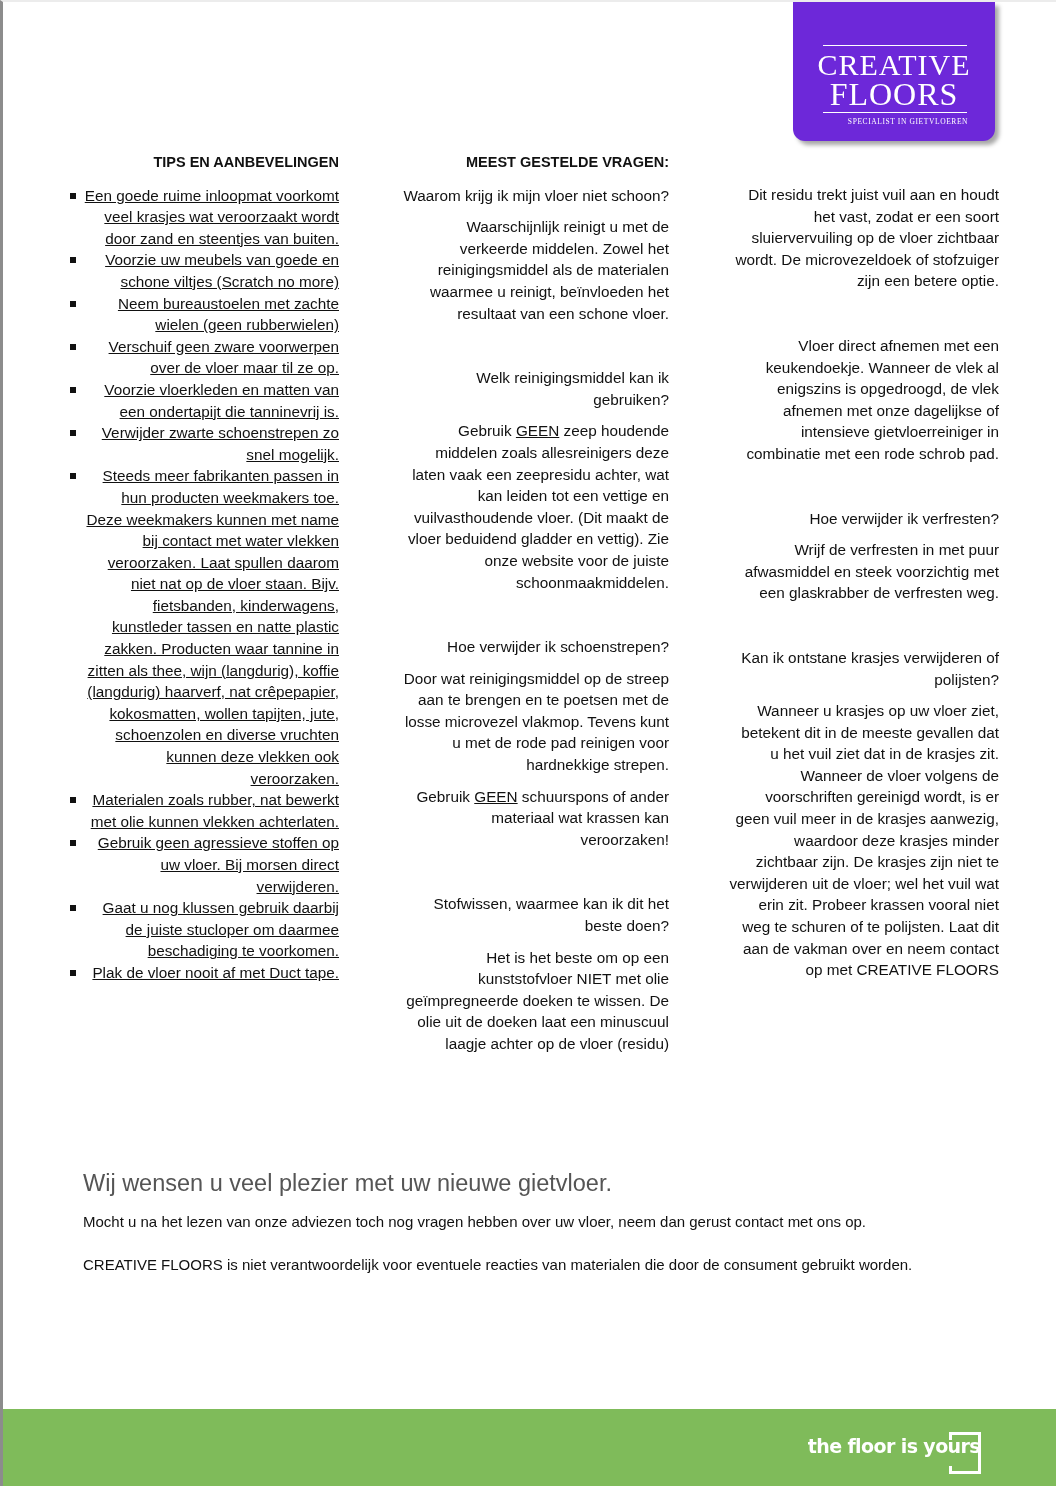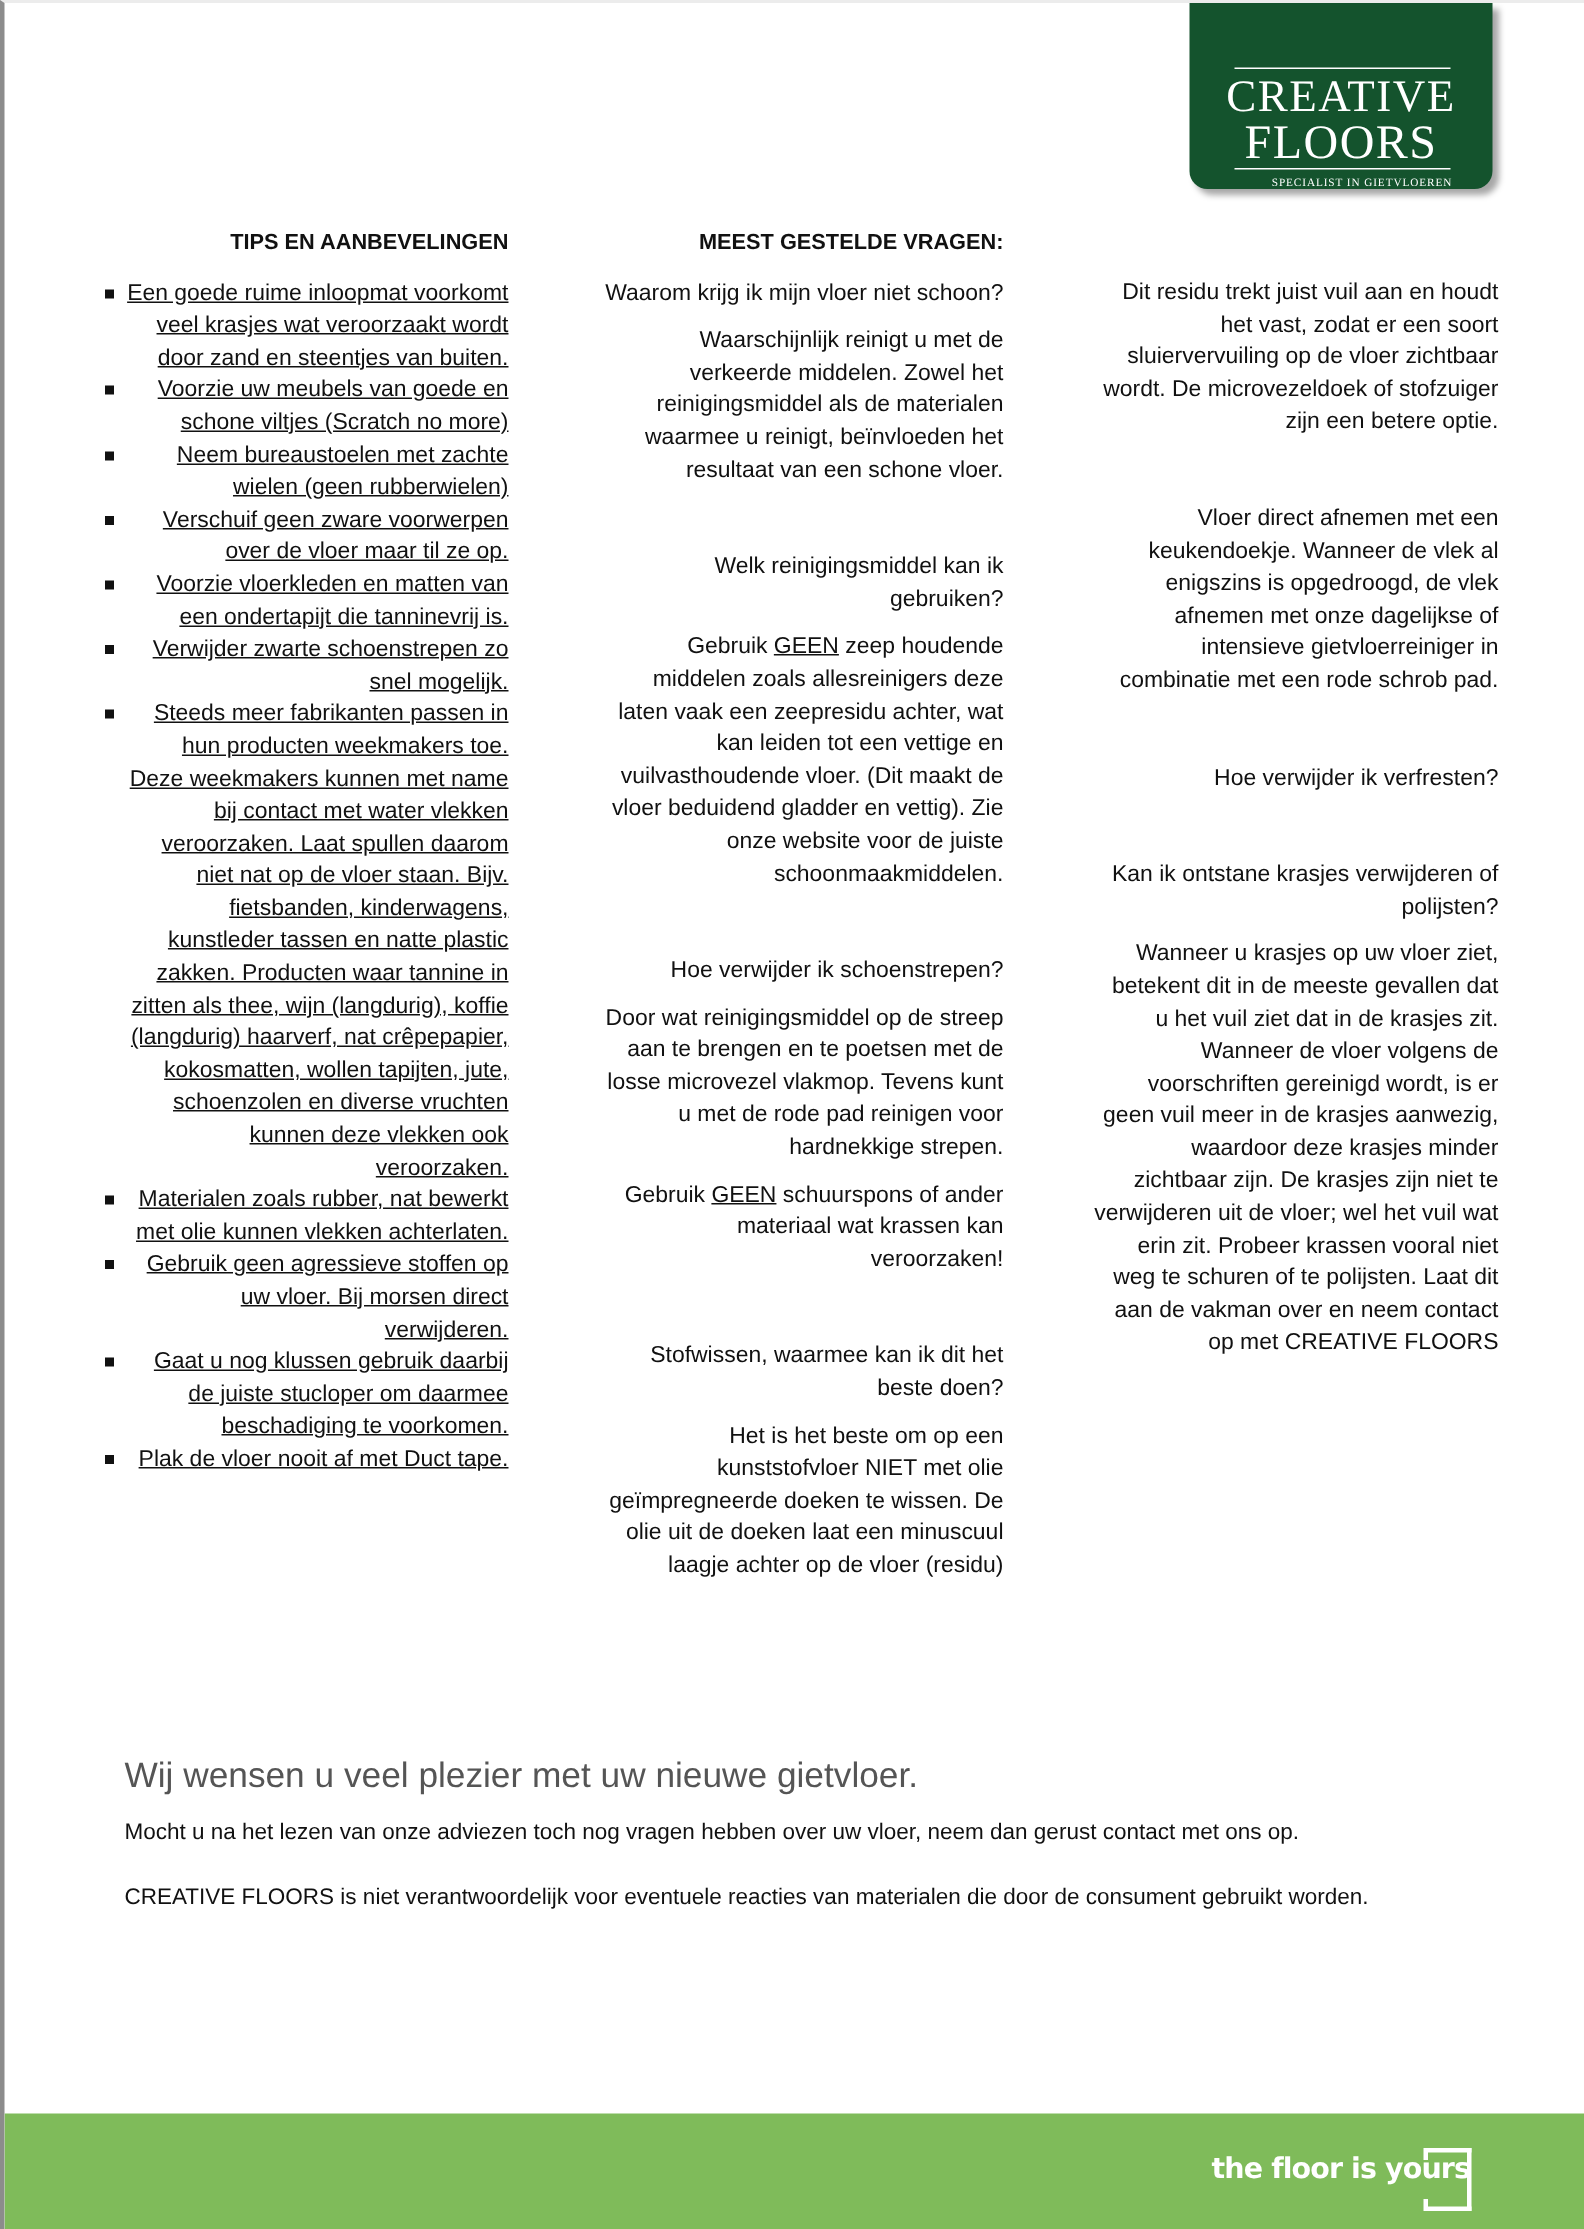--- a/index.html
+++ b/index.html
@@ -6,22 +6,22 @@
     body {
       width: 1056px; height: 1486px; position: relative; overflow: hidden;
       background: #ffffff;
       font-family: "Liberation Sans", sans-serif;
       color: #111;
       border-left: 3px solid #8c8c8c;
       box-sizing: border-box;
       border-top: 2px solid #ececec;
     }
     .logo {
-      position: absolute; left: 790px; top: 0; width: 202px; height: 124px;
-      background: #14532d; border-radius: 0 0 12px 12px;
+      position: absolute; left: 790px; top: 0; width: 202px; height: 139px;
+      background: #6d28d9; border-radius: 0 0 12px 12px;
       box-shadow: 4px 4px 4px rgba(0,0,0,0.35);
       color: #fff; text-align: center;
     }
     .logo .rule { position: absolute; left: 30px; right: 28px; height: 1px; background: #fff; }
     .logo .r1 { top: 43px; }
     .logo .r2 { top: 110px; }
     .logo .l1, .logo .l2 {
       position: absolute; left: 0; right: 0;
       font-family: "Liberation Serif", serif; font-size: 30px; letter-spacing: 1px; line-height: 30px;
     }
@@ -110,20 +110,21 @@
   <div class="q">Stofwissen, waarmee kan ik dit het beste doen?</div>
   <div class="p">Het is het beste om op een kunststofvloer NIET  met olie geïmpregneerde doeken te wissen. De olie uit de doeken laat een minuscuul laagje achter op de vloer (residu)</div>
 </div>
 
 <div class="col c3">
   <div class="p">Dit residu trekt juist vuil aan en houdt het vast, zodat er een soort sluiervervuiling op de vloer zichtbaar wordt. De microvezeldoek of stofzuiger zijn een betere optie.</div>
   <div class="gap"></div>
   <div class="p">Vloer direct afnemen met een keukendoekje. Wanneer de vlek al enigszins is opgedroogd, de vlek afnemen met onze dagelijkse of intensieve gietvloerreiniger in combinatie met een rode schrob pad.</div>
   <div class="gap"></div>
   <div class="q">Hoe verwijder ik verfresten?</div>
+  <div class="p">Wrijf de verfresten in met puur afwasmiddel en steek voorzichtig met een glaskrabber de verfresten weg.</div>
   <div class="gap"></div>
   <div class="q">Kan ik ontstane krasjes verwijderen of polijsten?</div>
   <div class="p">Wanneer u krasjes op uw vloer ziet, betekent dit in de meeste gevallen dat u het vuil ziet dat in de krasjes zit. Wanneer de vloer volgens de voorschriften gereinigd wordt, is er geen vuil meer in de krasjes aanwezig, waardoor deze krasjes minder zichtbaar zijn. De krasjes zijn niet te verwijderen uit de vloer; wel het vuil wat erin zit. Probeer krassen vooral niet weg te schuren of te polijsten. Laat dit aan de vakman over en neem contact op met CREATIVE FLOORS</div>
 </div>
 
 <div class="wish">Wij wensen u veel plezier met uw nieuwe gietvloer.</div>
 <div class="note1">Mocht u na het lezen van onze adviezen toch nog vragen hebben over uw vloer, neem dan gerust contact met ons op.</div>
 <div class="note2">CREATIVE FLOORS is niet verantwoordelijk voor eventuele reacties van materialen die door de consument gebruikt worden.</div>
 
 <div class="footer">

